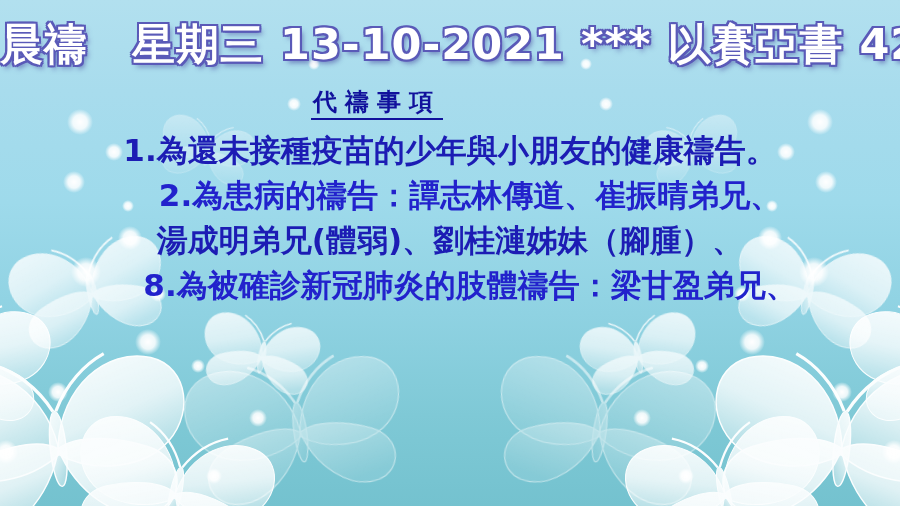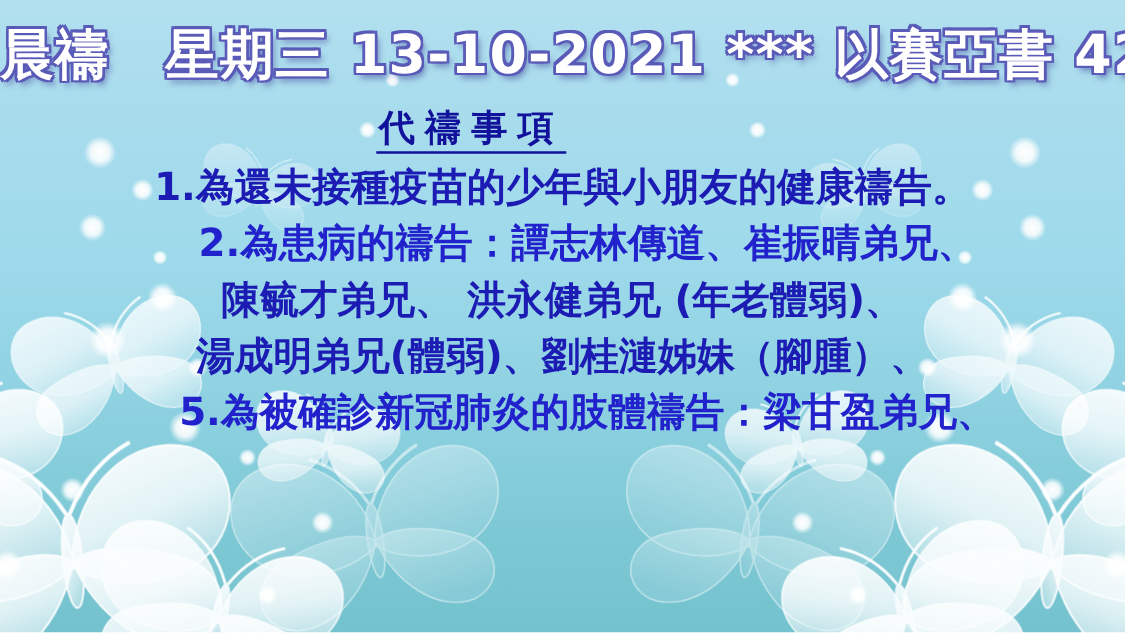--- a/index.html
+++ b/index.html
@@ -29,21 +29,21 @@
       -2px -2px 0 #5a5ab8, 2px -2px 0 #5a5ab8,
       -2px  2px 0 #5a5ab8, 2px  2px 0 #5a5ab8,
        0px -2px 0 #5a5ab8, 0px  2px 0 #5a5ab8,
       -2px  0px 0 #5a5ab8, 2px  0px 0 #5a5ab8,
        3px 4px 5px rgba(60,60,150,.55);
   }
 
   
   .subtitle{
     position:absolute;top:86px;left:0;width:746px;text-align:center;
-    font-size:29px;line-height:32px;font-weight:bold;
+    font-size:24px;line-height:32px;font-weight:bold;
     color:#11119c;letter-spacing:8px;text-indent:8px;
     white-space:nowrap;
   }
   .subtitle span{border-bottom:2px solid #11119c;padding:0 2px 2px 2px;}
 
   
   .body-block{
     position:absolute;top:128px;left:0;width:900px;
     text-align:center;
   }
@@ -159,18 +159,17 @@
 
   <div class="title">晨禱　星期三 13-10-2021 *** 以賽亞書 42</div>
 
   <div class="subtitle">
     <span>代禱事項</span>
   </div>
 
   <div class="body-block">
     <div class="line">1.為還未接種疫苗的少年與小朋友的健康禱告。</div>
     <div class="line royal">2.為患病的禱告：譚志林傳道、崔振晴弟兄、</div>
-    <div class="line">陳毓才弟兄、 洪永健弟兄 (年老體弱)、</div>
     <div class="line">湯成明弟兄(體弱)、劉桂漣姊妹（腳腫）、</div>
-    <div class="line royal">5.為被確診新冠肺炎的肢體禱告：梁甘盈弟兄、</div>
+    <div class="line royal">8.為被確診新冠肺炎的肢體禱告：梁甘盈弟兄、</div>
   </div>
 
 </div>
 
 </body></html>

